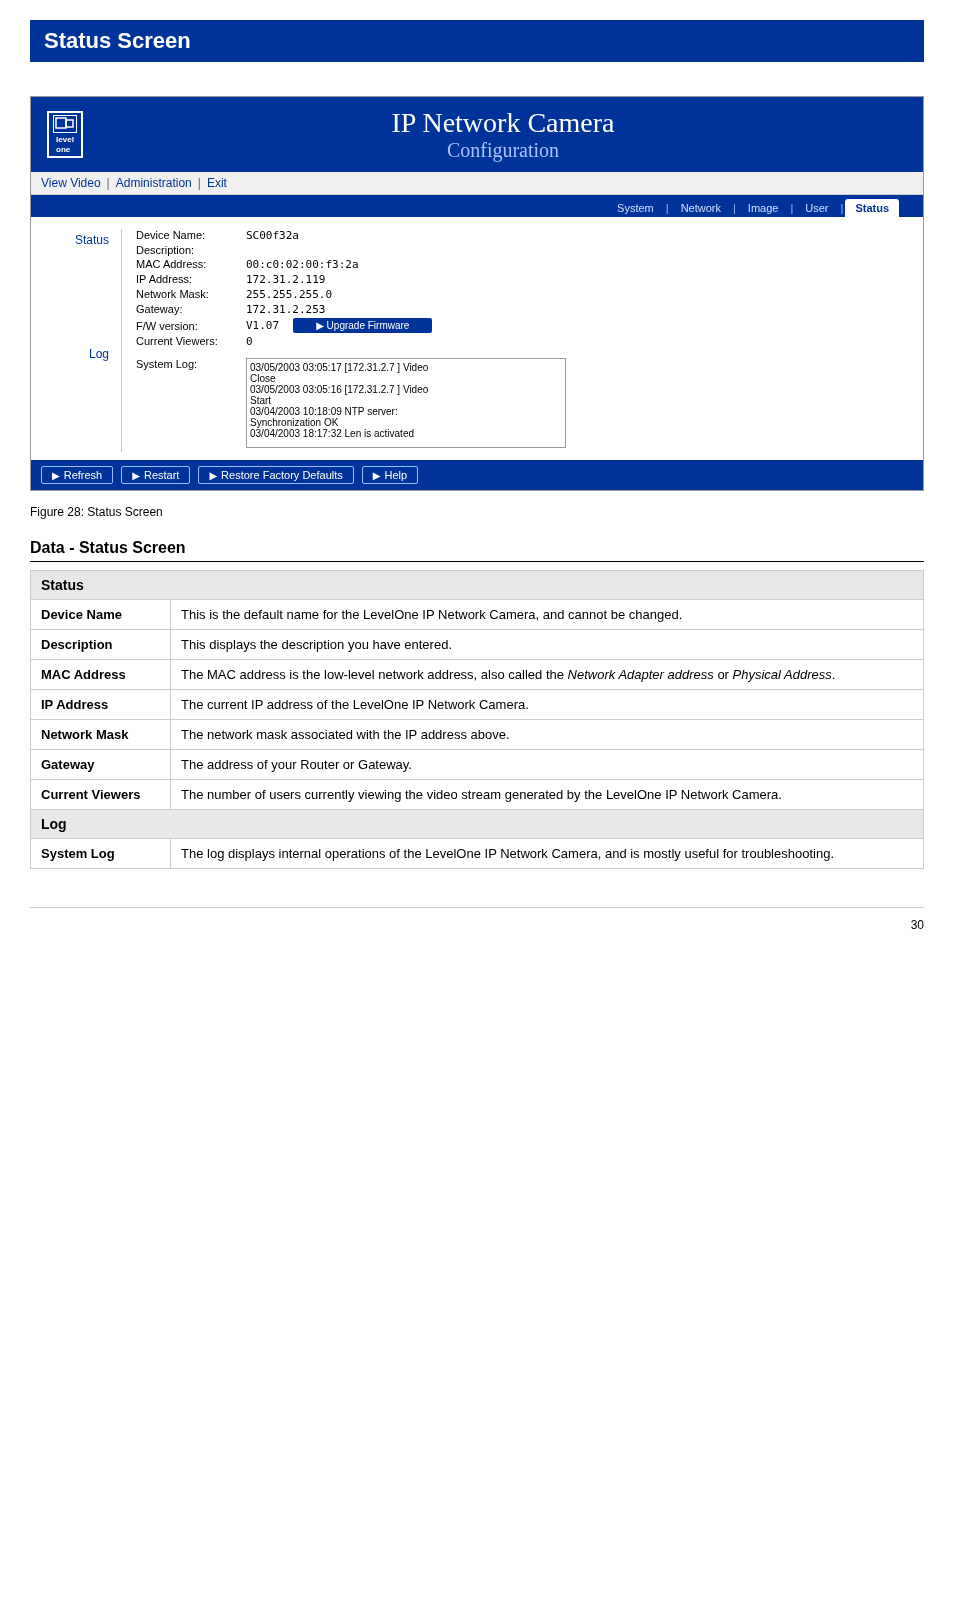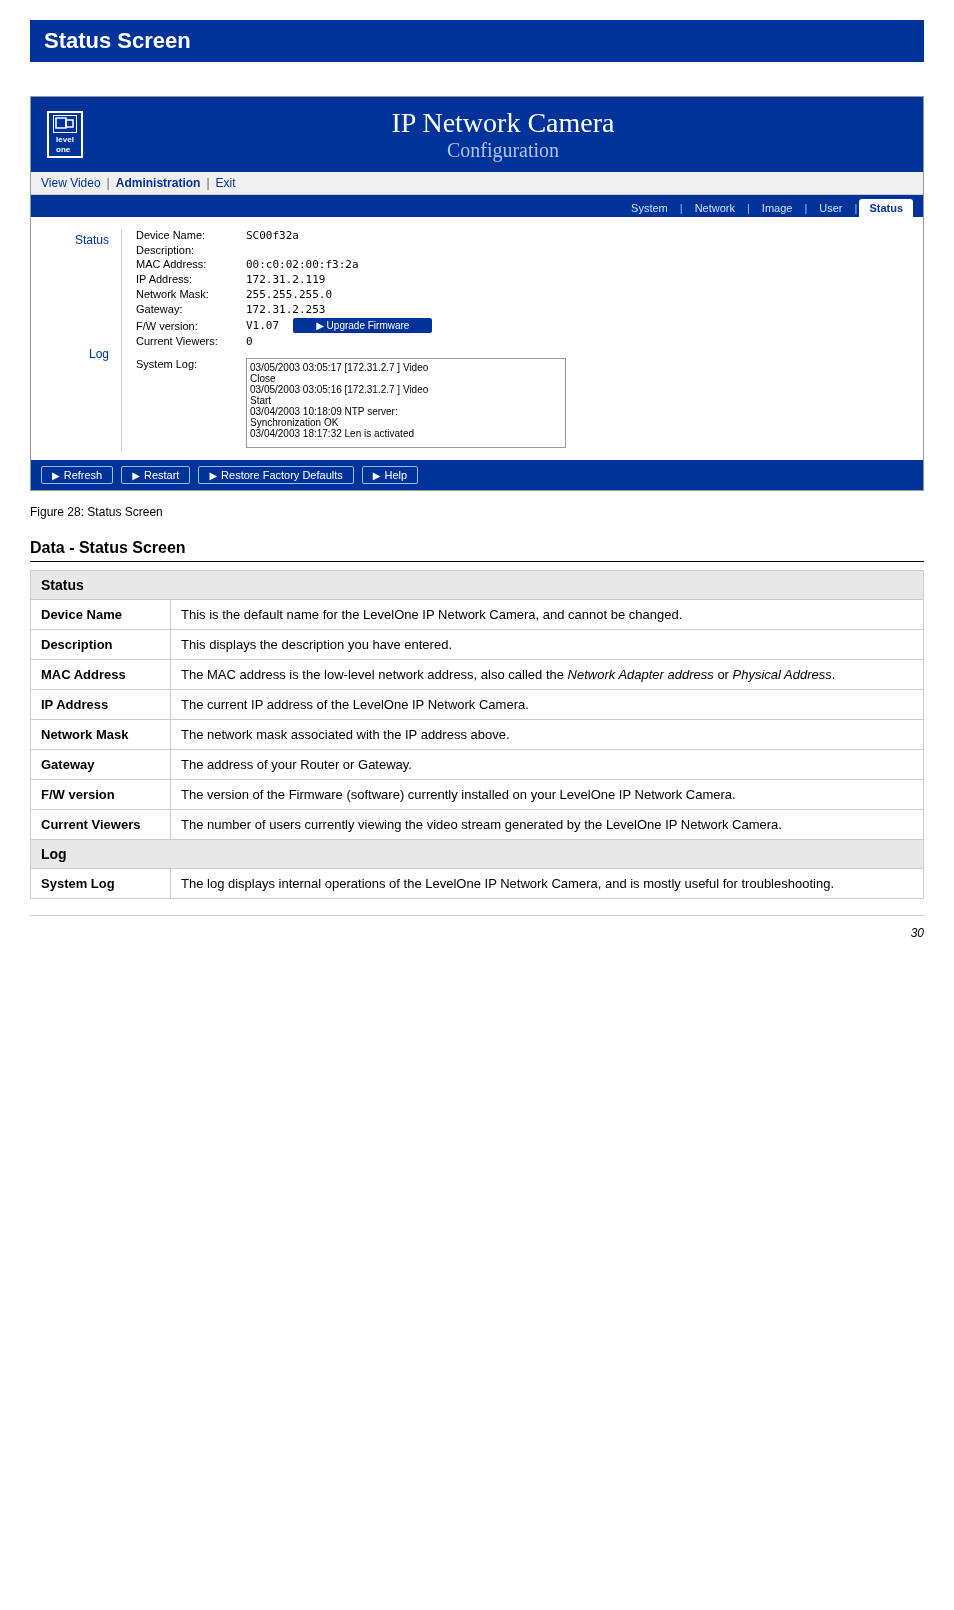--- a/index.html
+++ b/index.html
@@ -85,21 +85,21 @@
     .camera-nav a {
       color: #003399;
       text-decoration: none;
       cursor: pointer;
       font-size: 12px;
     }
     .camera-nav .sep { margin: 0 6px; color: #666; }
 
     .camera-tabs {
       background: #003399;
-      padding: 4px 10px 0 10px;
+      padding: 4px 24px 0 10px;
       display: flex;
       justify-content: flex-end;
       gap: 0;
     }
     .camera-tab {
       color: #cce0ff;
       font-size: 11px;
       padding: 3px 10px;
       cursor: pointer;
       border-radius: 3px 3px 0 0;
@@ -268,24 +268,23 @@
       background: #fff;
       margin-top: 16px;
     }
     .data-table em {
       font-style: italic;
     }
 
     .page-number {
       text-align: right;
       font-size: 12px;
-      margin-top: 16px;
+      margin-top: 38px;
       padding-top: 10px;
       border-top: 1px solid #ccc;
-      font-style: italic;
     }
   </style>
 </head>
 <body>
 
 <div class="page-title-bar">Status Screen</div>
 
 <div class="camera-panel">
 
   <div class="camera-header">
@@ -301,21 +300,21 @@
     </div>
     <div class="camera-title-text">
       <span>IP Network Camera</span>
       <span class="subtitle">Configuration</span>
     </div>
   </div>
 
   <div class="camera-nav">
     <a>View Video</a>
     <span class="sep">|</span>
-    <a style="font-weight:bold;">Administration</a>
+    <a style="font-weight:normal;">Administration</a>
     <span class="sep">|</span>
     <a>Exit</a>
   </div>
 
   <div class="camera-tabs">
     <span class="camera-tab">System</span>
     <span class="camera-tab-sep">|</span>
     <span class="camera-tab">Network</span>
     <span class="camera-tab-sep">|</span>
     <span class="camera-tab">Image</span>
@@ -448,24 +447,20 @@
     <tr>
       <td class="row-label">Network Mask</td>
       <td class="row-desc">The network mask associated with the IP address above.</td>
     </tr>
 
     <tr>
       <td class="row-label">Gateway</td>
       <td class="row-desc">The address of your Router or Gateway.</td>
     </tr>
 
-    <tr>
-      <td class="row-label">F/W version</td>
-      <td class="row-desc">The version of the Firmware (software) currently installed on your LevelOne IP Network Camera.</td>
-    </tr>
 
     <tr>
       <td class="row-label">Current Viewers</td>
       <td class="row-desc">The number of users currently viewing the video stream generated by the LevelOne IP Network Camera.</td>
     </tr>
 
     <tr>
       <td colspan="2" class="section-header">Log</td>
     </tr>
 

